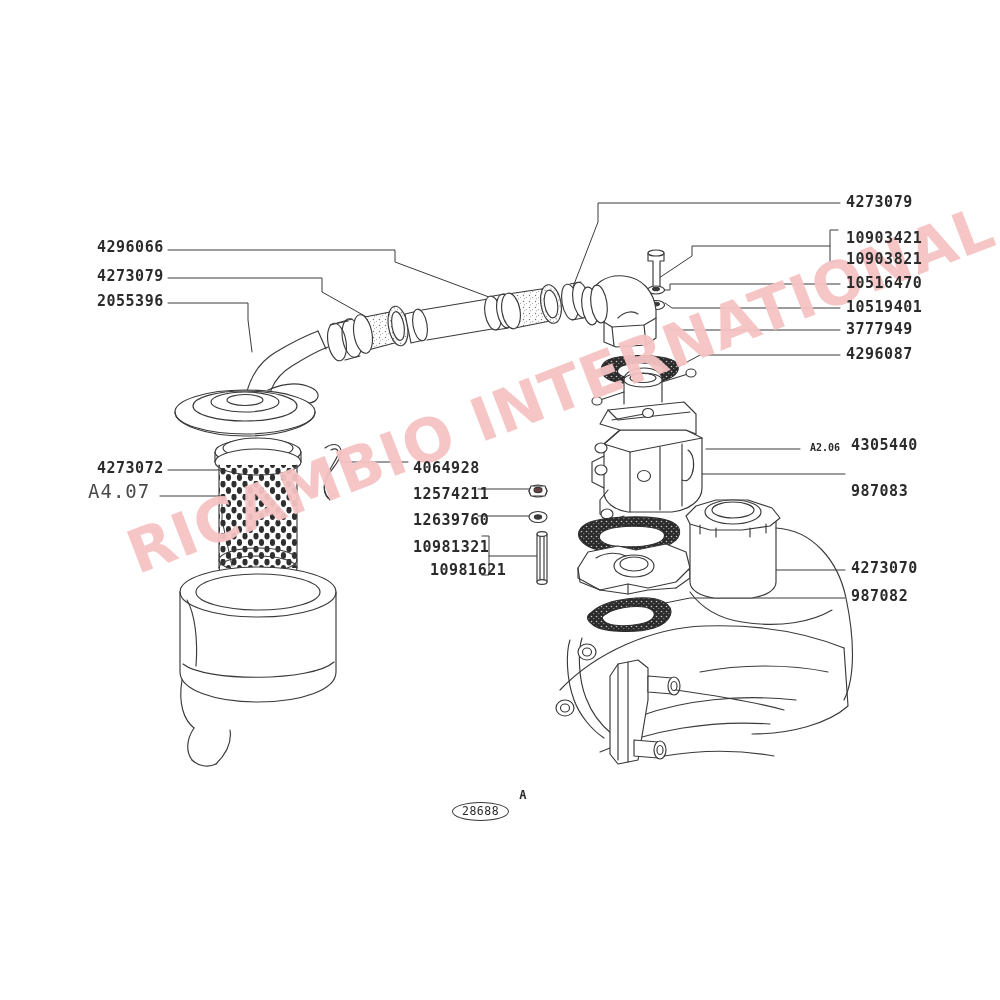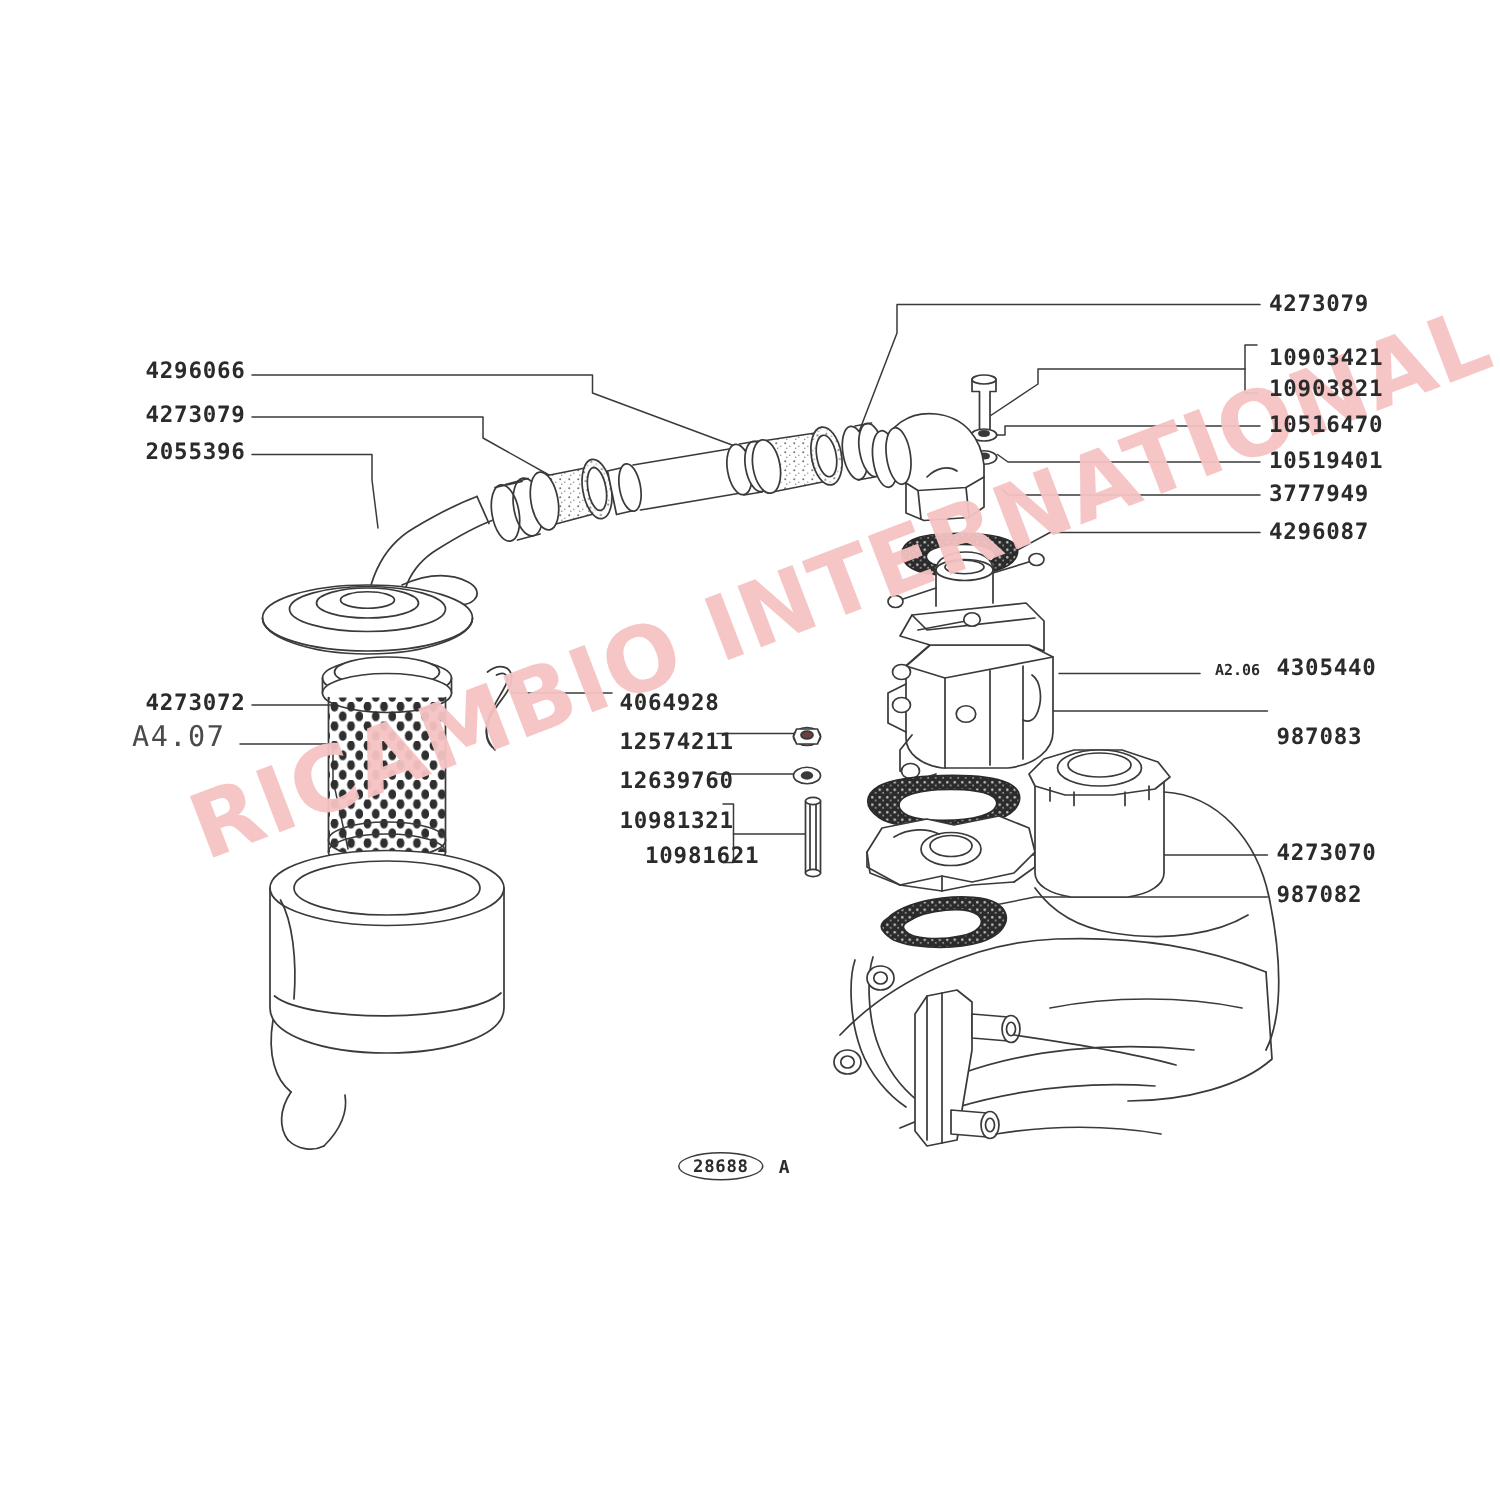--- a/index.html
+++ b/index.html
@@ -74,24 +74,25 @@
     display: flex;
     align-items: center;
     gap: 10px;
   }
   .badge-ellipse {
     border: 1.6px solid #3a3a3a;
     border-radius: 50%;
     padding: 2px 9px 3px 9px;
     font-family: "DejaVu Sans Mono", monospace;
     font-size: 11.5px;
-    font-weight: bold;
+    font-weight: normal;
     letter-spacing: 0.5px;
     color: #2b2b2b;
     line-height: 1.05;
+    margin-top: 34px;
   }
   .badge-letter {
     font-family: "DejaVu Sans Mono", monospace;
     font-size: 12px;
     font-weight: bold;
     color: #2b2b2b;
   }
 </style>
 </head>
 <body>

